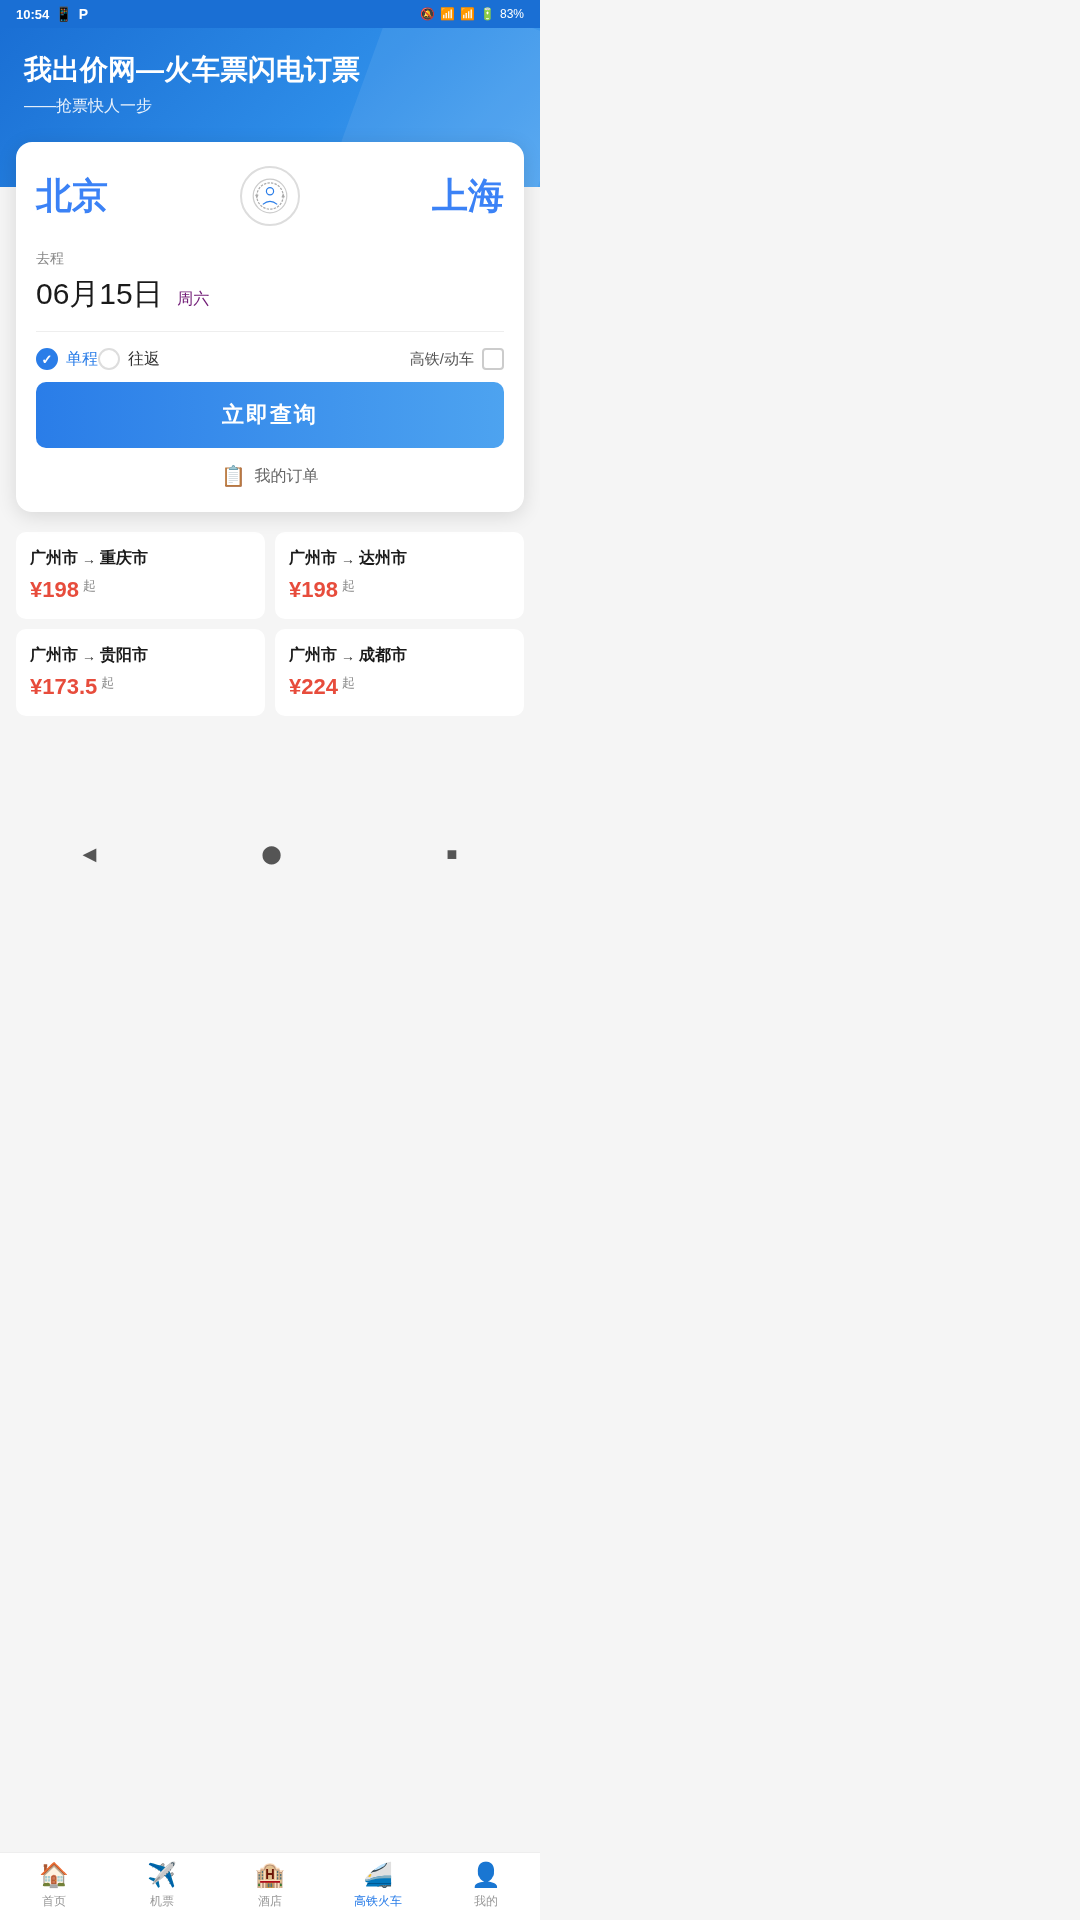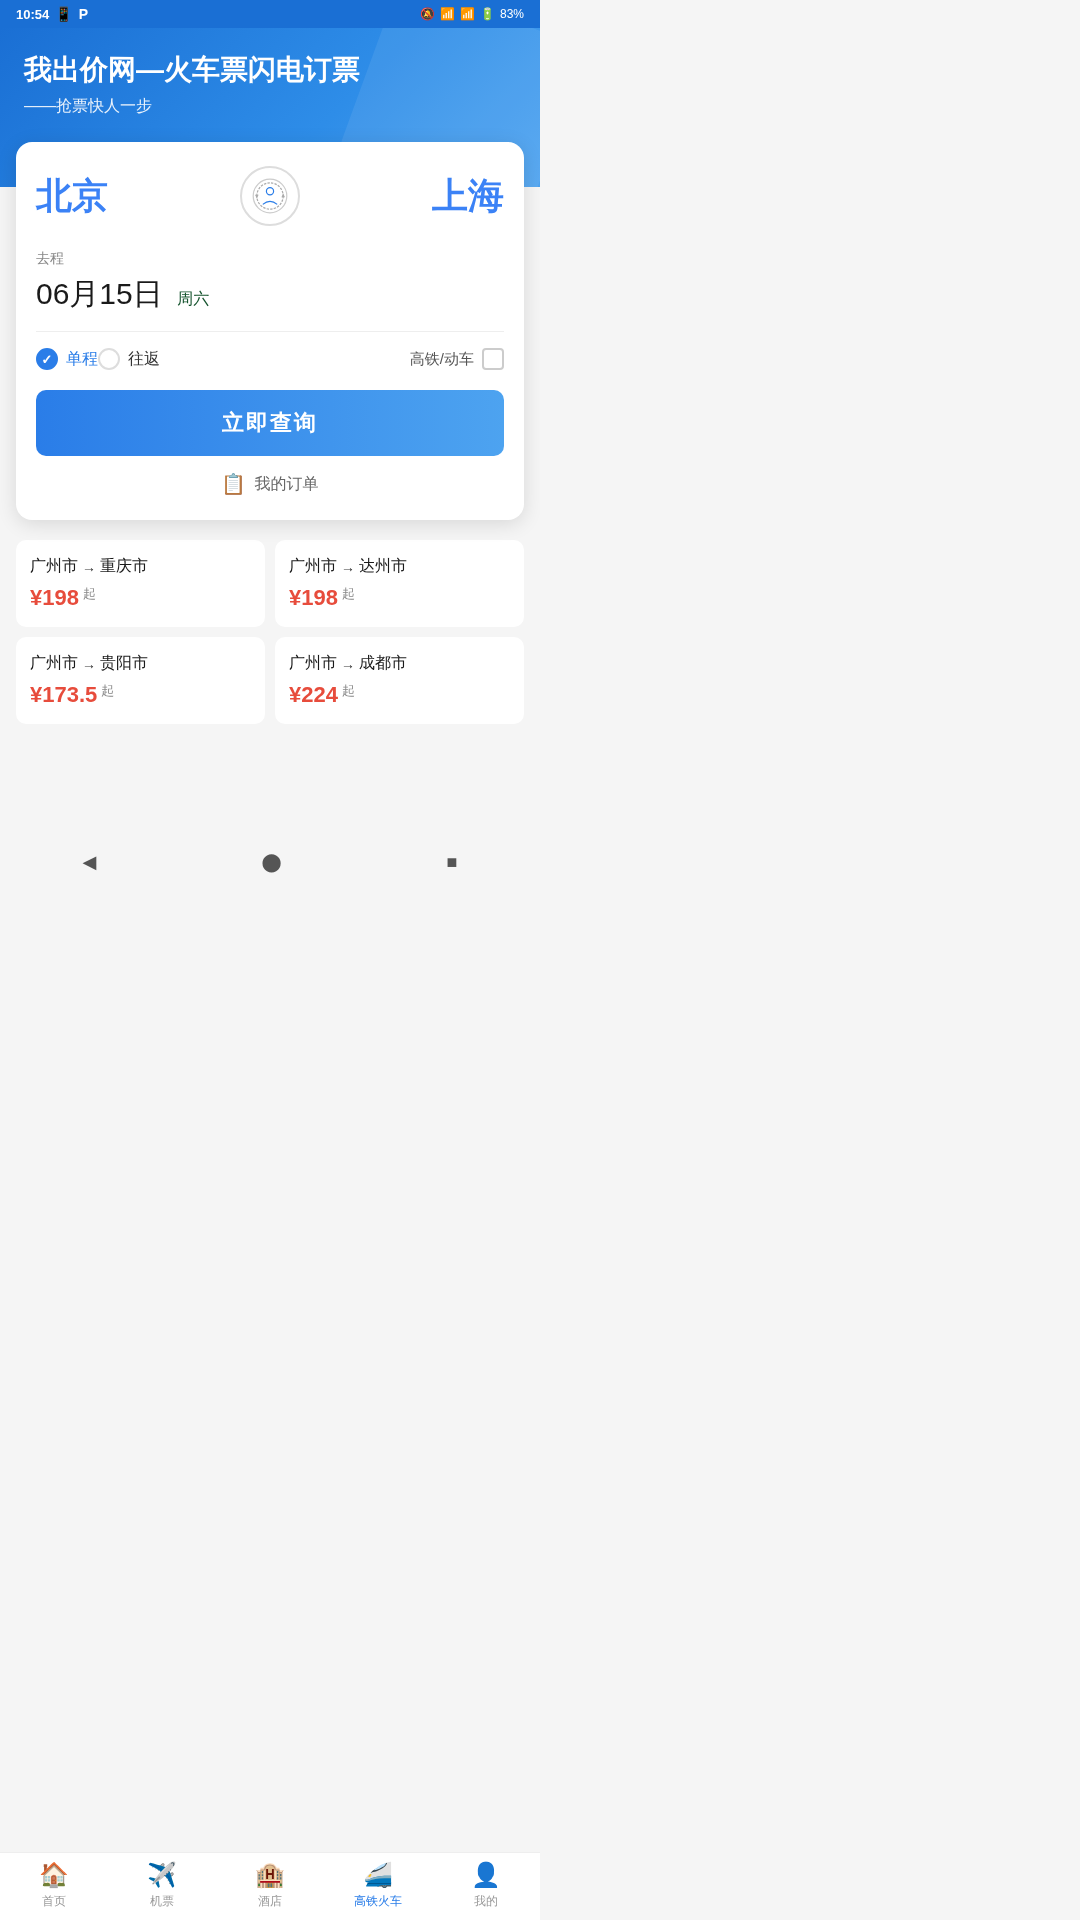--- a/index.html
+++ b/index.html
@@ -104,21 +104,21 @@
       color: #888;
       margin-bottom: 6px;
     }
     .date-value {
       font-size: 30px;
       font-weight: 400;
       color: #1a1a1a;
     }
     .date-weekday {
       font-size: 16px;
-      color: #14532d;
+      color: #701a75;
       margin-left: 10px;
     }
     .divider {
       height: 1px;
       background: #eee;
       margin: 16px 0;
     }
 
     
     .options-row {
@@ -179,21 +179,21 @@
     .search-btn {
       width: 100%;
       background: linear-gradient(90deg, #2a7de8, #4da3f0);
       color: white;
       border: none;
       border-radius: 10px;
       padding: 18px;
       font-size: 22px;
       font-weight: 600;
       cursor: pointer;
-      margin-top: 20px;
+      margin-top: 12px;
       letter-spacing: 2px;
     }
 
     
     .my-orders {
       display: flex;
       align-items: center;
       justify-content: center;
       gap: 8px;
       padding: 16px 0 4px 0;
@@ -223,21 +223,21 @@
     }
     .route-card {
       background: white;
       border-radius: 10px;
       padding: 16px 14px;
       cursor: pointer;
     }
     .route-name {
       font-size: 16px;
       color: #1a1a1a;
-      font-weight: 400;
+      font-weight: 700;
       margin-bottom: 8px;
       display: flex;
       align-items: center;
       gap: 4px;
     }
     .arrow-right {
       color: #333;
       font-size: 14px;
     }
     .route-price {

